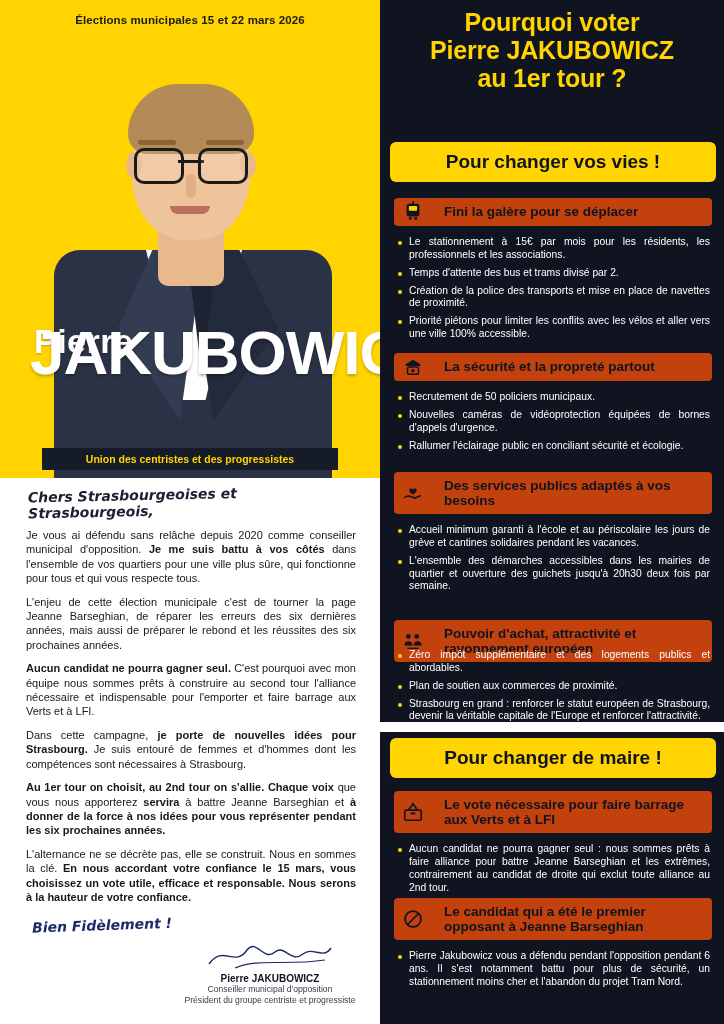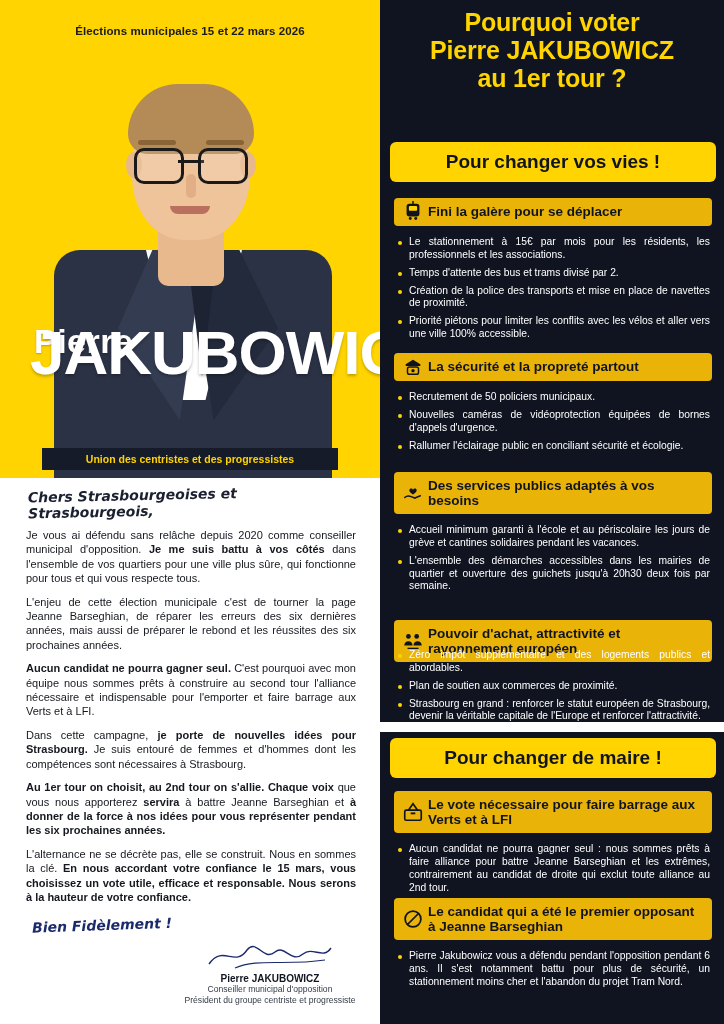--- a/index.html
+++ b/index.html
@@ -17,21 +17,21 @@
     position:absolute;left:0;top:0;width:380px;height:1024px;
     background:#ffffff;
   }
   .photo-block{
     position:absolute;left:0;top:0;width:380px;height:478px;
     background:#FFD400;
     overflow:hidden;
   }
   .election-line{
     position:absolute;left:0;top:14px;width:380px;text-align:center;
-    font-size:11.5px;color:#1b1b1b;font-weight:600;letter-spacing:.1px;margin-top:11px;
+    font-size:11.5px;color:#1b1b1b;font-weight:600;letter-spacing:.1px;
   }
   
   .portrait{position:absolute;left:36px;top:40px;width:310px;height:420px;}
   .neck{position:absolute;left:122px;top:176px;width:66px;height:70px;background:#e9b98e;border-radius:10px;}
   .suit{
     position:absolute;left:18px;top:210px;width:278px;height:230px;
     background:#2b3245;border-radius:26px 26px 0 0;
   }
   .suit:before{
     content:"";position:absolute;left:92px;top:0;width:96px;height:150px;
@@ -111,22 +111,22 @@
     position:absolute;left:0;top:8px;width:344px;text-align:center;
     color:#FFD400;font-size:25px;font-weight:800;line-height:1.12;
     letter-spacing:-.2px;
   }
   .band{
     position:absolute;left:10px;width:326px;height:40px;background:#FFD400;
     border-radius:6px;display:flex;align-items:center;justify-content:center;
     color:#10141f;font-size:19px;font-weight:800;text-align:center;
   }
   .sec-head{
-    position:absolute;left:14px;width:318px;background:#eab308;border-radius:4px;
-    display:flex;align-items:center;gap:4px;padding:4px 8px;box-sizing:border-box;
+    position:absolute;left:14px;width:318px;background:#c2410c;border-radius:4px;
+    display:flex;align-items:center;gap:20px;padding:4px 8px;box-sizing:border-box;
     color:#10141f;font-size:13.5px;font-weight:800;line-height:1.12;
   }
   .sec-head .ico{flex:0 0 auto;width:22px;height:22px;display:block;}
   .bullets{
     position:absolute;left:18px;width:312px;color:#ffffff;
   }
   .bullets li{
     font-size:10.3px;line-height:1.25;margin-bottom:5px;text-align:justify;
     list-style:none;position:relative;padding-left:11px;
   }

